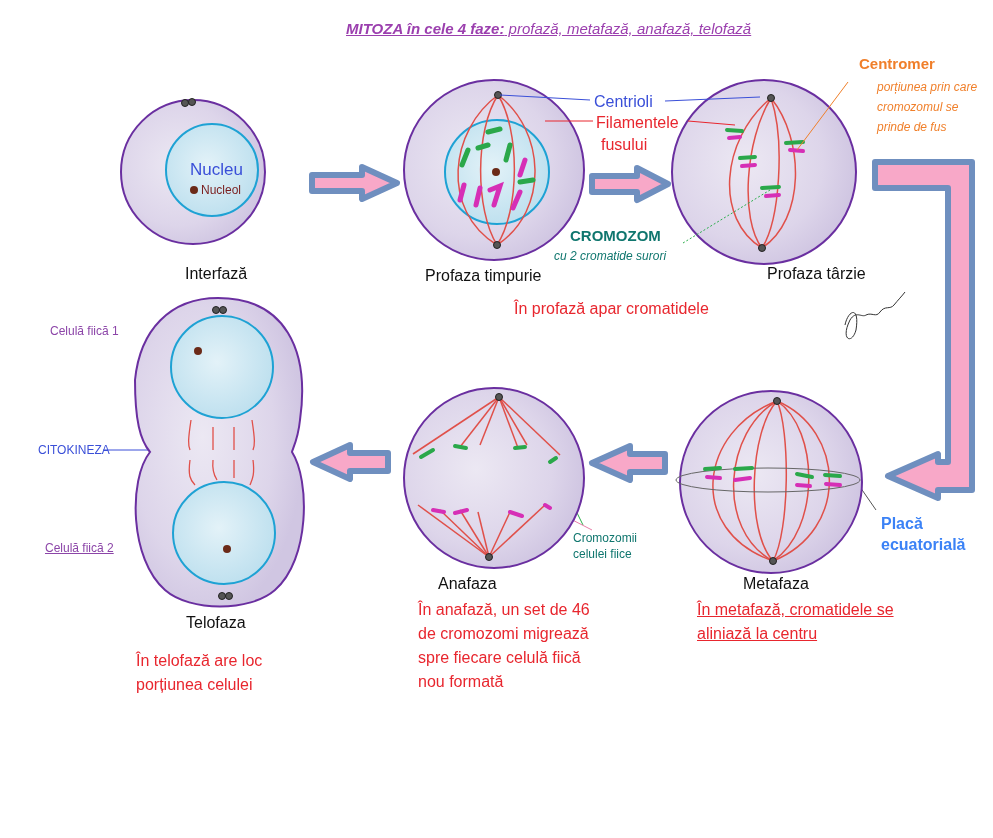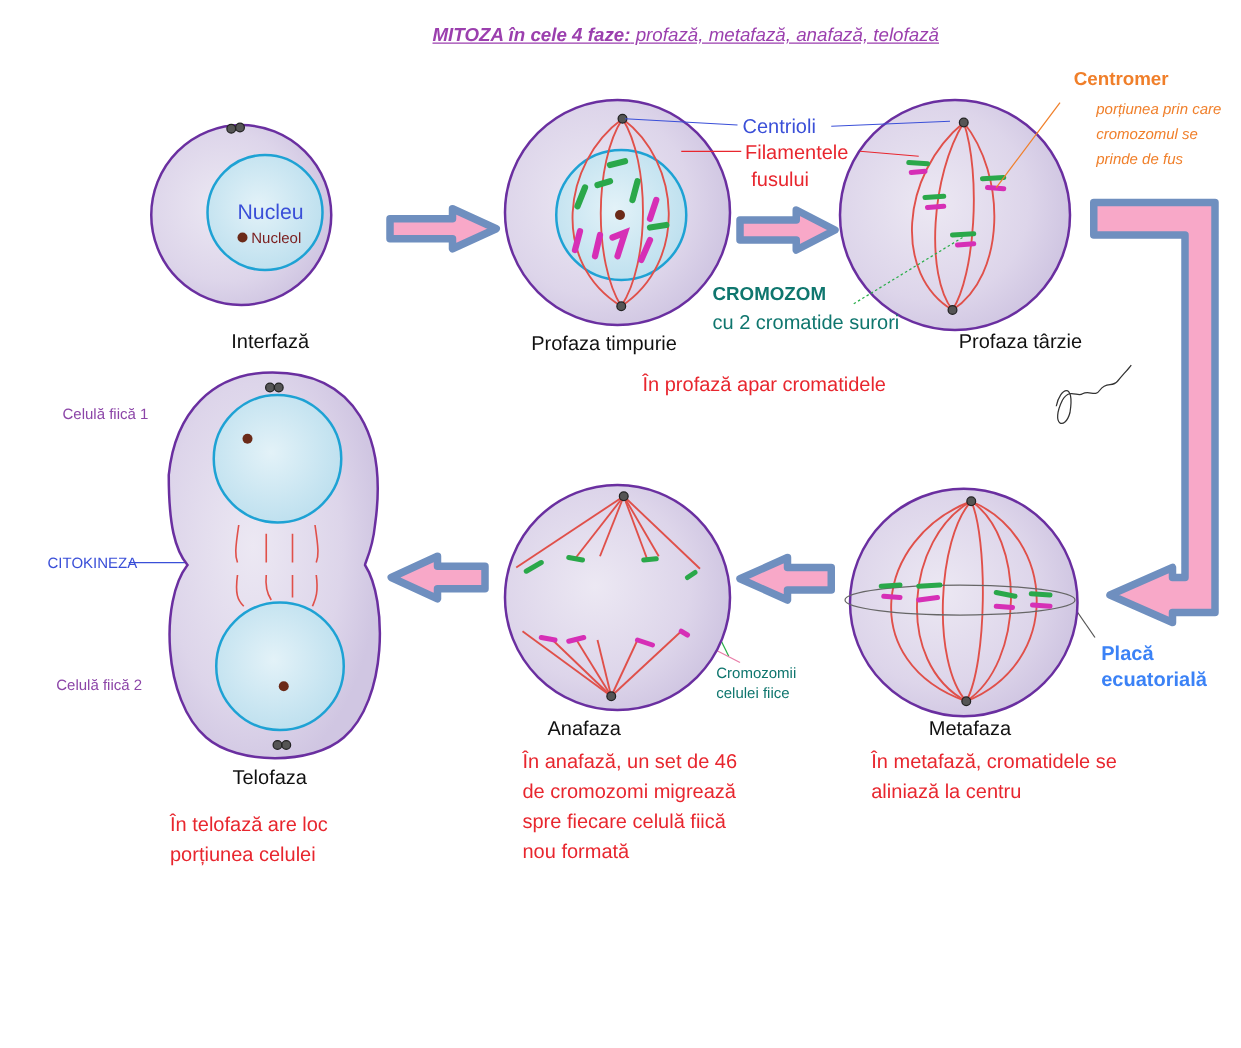--- a/index.html
+++ b/index.html
@@ -199,38 +199,38 @@
 <div class="lbl title"><b>MITOZA în cele 4 faze:</b><span> profază, metafază, anafază, telofază</span></div>
 
 <div class="lbl blue" style="left:190px;top:160px;font-size:17px;">Nucleu</div>
 <div class="lbl" style="left:201px;top:183px;font-size:12px;color:#7a1d1d;">Nucleol</div>
 
 <div class="lbl blue" style="left:594px;top:92px;font-size:16px;">Centrioli</div>
 <div class="lbl" style="left:596px;top:113px;font-size:16px;color:#e8262e;">Filamentele</div>
 <div class="lbl" style="left:601px;top:135px;font-size:16px;color:#e8262e;">fusului</div>
 
 <div class="lbl green" style="left:570px;top:227px;font-size:15px;font-weight:bold;">CROMOZOM</div>
-<div class="lbl green" style="left:570px;top:249px;font-size:16px;">cu 2 cromatide surori</div>
+<div class="lbl green" style="left:554px;top:249px;font-size:12px;font-style:italic;">cu 2 cromatide surori</div>
 
 <div class="lbl orange" style="left:859px;top:55px;font-size:15px;font-weight:bold;">Centromer</div>
 <div class="lbl orange" style="left:859px;top:77px;font-size:12px;font-style:italic;line-height:20px;margin-left:18px;">
   <div>porțiunea prin care</div>
   <div>cromozomul se</div>
   <div>prinde de fus</div>
 </div>
 
 <div class="lbl phase" style="left:185px;top:264px;">Interfază</div>
 <div class="lbl phase" style="left:425px;top:266px;">Profaza timpurie</div>
 <div class="lbl phase" style="left:727px;top:264px;margin-left:40px;">Profaza târzie</div>
 
 <div class="lbl red" style="left:514px;top:297px;">În profază apar cromatidele</div>
 
 <div class="lbl purple" style="left:50px;top:324px;font-size:12px;">Celulă fiică 1</div>
 <div class="lbl blue" style="left:38px;top:443px;font-size:12px;">CITOKINEZA</div>
-<div class="lbl purple" style="left:45px;top:541px;font-size:12px;">Celulă fiică 2</div>
+<div class="lbl purple" style="left:45px;top:541px;font-size:12px;text-decoration:underline;">Celulă fiică 2</div>
 
 <div class="lbl green" style="left:573px;top:530px;font-size:12px;line-height:16px;">
   <div>Cromozomii</div>
   <div>celulei fiice</div>
 </div>
 
 <div class="lbl grey" style="left:881px;top:513px;">
   <div>Placă</div>
   <div>ecuatorială</div>
 </div>
@@ -239,21 +239,21 @@
 <div class="lbl phase" style="left:743px;top:574px;">Metafaza</div>
 <div class="lbl phase" style="left:186px;top:613px;">Telofaza</div>
 
 <div class="lbl red" style="left:418px;top:598px;">
   <div>În anafază, un set de 46</div>
   <div>de cromozomi migrează</div>
   <div>spre fiecare celulă fiică</div>
   <div>nou formată</div>
 </div>
 
-<div class="lbl red" style="left:697px;top:598px;">
+<div class="lbl red" style="left:697px;top:598px;text-decoration:underline;">
   <div>În metafază, cromatidele se</div>
   <div>aliniază la centru</div>
 </div>
 
 <div class="lbl red" style="left:136px;top:649px;">
   <div>În telofază are loc</div>
   <div>porțiunea celulei</div>
 </div>
 
 </body></html>

